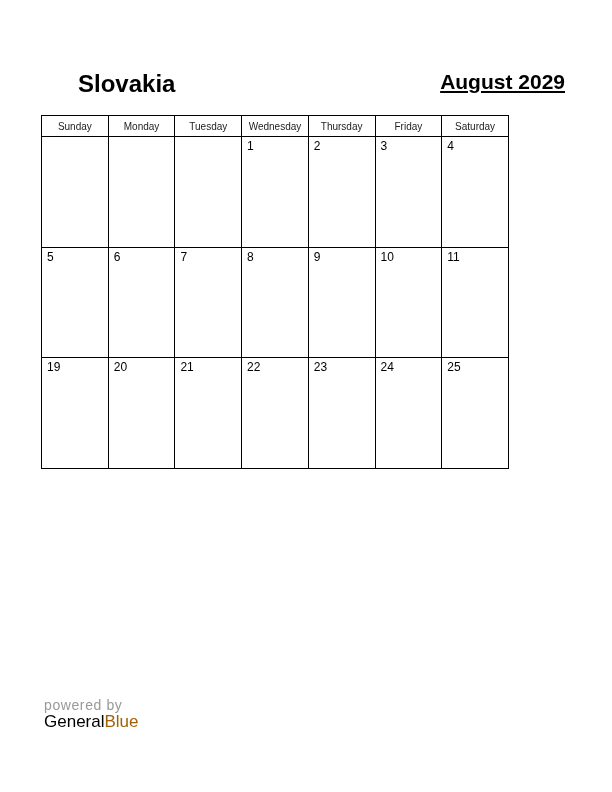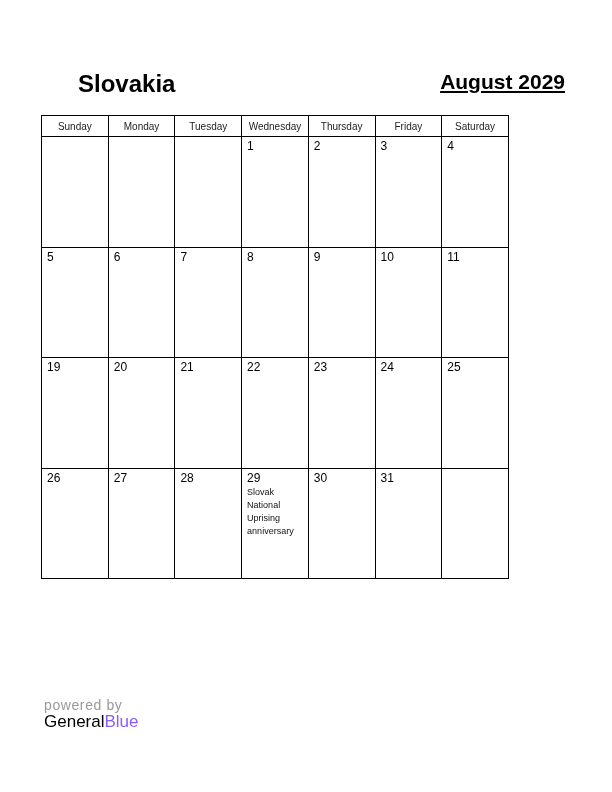--- a/index.html
+++ b/index.html
@@ -9,21 +9,21 @@
   table.cal { position:absolute; left:41px; top:115px; width:468px; border-collapse:collapse; table-layout:fixed; }
   table.cal th, table.cal td { border:1px solid #000; padding:0; }
   table.cal th { height:20px; font-weight:normal; font-size:10px; text-align:center; vertical-align:middle; color:#222; }
   table.cal td { height:109.5px; vertical-align:top; }
   .day { font-size:12px; padding:3px 0 0 5px; line-height:13px; }
   .event { font-size:9px; padding:1px 0 0 5px; line-height:13px; color:#111; }
   .footer { position:absolute; left:44px; top:697px; }
   .powered { font-size:14px; color:#999; letter-spacing:0.6px; }
   .brand { font-size:17px; margin-top:-1px; }
   .brand .g { color:#000000; }
-  .brand .b { color:#8b5cf6; }
+  .brand .b { color:#a16207; }
 </style>
 </head>
 <body>
 
 <div class="title-left">Slovakia</div>
 <div class="title-right">August 2029</div>
 
 <table class="cal">
   <thead>
     <tr>
@@ -99,43 +99,19 @@
         <td>
           <div class="day">23</div>
         </td>
         <td>
           <div class="day">24</div>
         </td>
         <td>
           <div class="day">25</div>
         </td>
       </tr>
-      <tr>
-        <td>
-          <div class="day">26</div>
-        </td>
-        <td>
-          <div class="day">27</div>
-        </td>
-        <td>
-          <div class="day">28</div>
-        </td>
-        <td>
-          <div class="day">29</div>
-          <div class="event" style="width: 60px;">Slovak National Uprising anniversary</div>
-        </td>
-        <td>
-          <div class="day">30</div>
-        </td>
-        <td>
-          <div class="day">31</div>
-        </td>
-        <td>
-          <div class="day"></div>
-        </td>
-      </tr>
     </tbody>
 </table>
 
 <div class="footer">
   <div class="powered">powered by</div>
   <div class="brand"><span class="g">General</span><span class="b">Blue</span></div>
 </div>
 
 </body></html>

